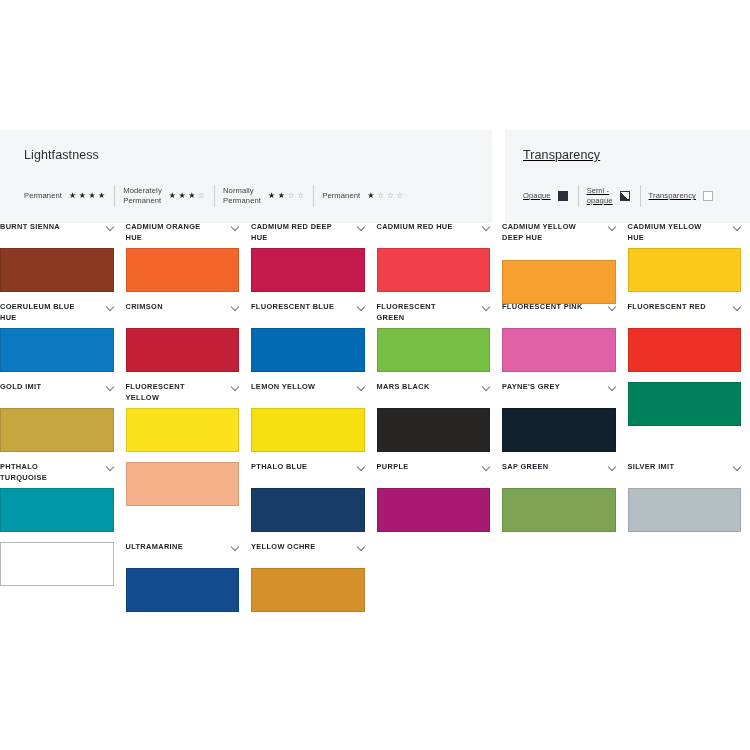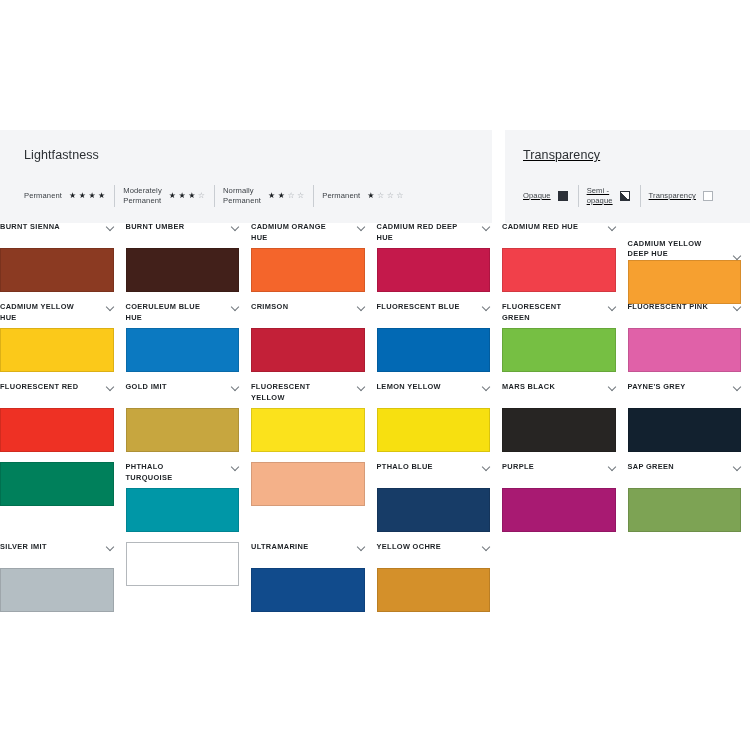--- a/index.html
+++ b/index.html
@@ -134,21 +134,21 @@
     border-bottom: 1px solid #6f757b;
     transform: rotate(45deg);
   }
   .swatch {
     width: 100%;
     height: 44px;
     border: 1px solid rgba(0,0,0,0.12);
   }
   .swatch.bordered { border: 1px solid #b4b8bc; }
 
-  .cell.tall .cell-head { height: 38px; align-items: flex-end; }
+  .cell.tall .cell-head { height: 38px; }
 </style>
 </head>
 <body>
 
 <div id="root">
 
   <div class="legends">
 
     <div class="legend-card lightfastness">
       <div class="legend-title">Lightfastness</div>
@@ -223,27 +223,20 @@
   <div class="grid" id="grid">
       <div class="cell col0">
         <div class="cell-head">
           <span class="cell-label">BURNT SIENNA</span>
           <span class="chev"></span>
         </div>
         <div class="swatch" style="background: rgb(139, 58, 34);"></div>
       </div>
       <div class="cell">
         <div class="cell-head">
-          <span class="cell-label">BURNT UMBER</span>
-          <span class="chev"></span>
-        </div>
-        <div class="swatch" style="background: rgb(66, 32, 26);"></div>
-      </div>
-      <div class="cell">
-        <div class="cell-head">
           <span class="cell-label">CADMIUM ORANGE HUE</span>
           <span class="chev"></span>
         </div>
         <div class="swatch" style="background: rgb(244, 101, 43);"></div>
       </div>
       <div class="cell">
         <div class="cell-head">
           <span class="cell-label">CADMIUM RED DEEP HUE</span>
           <span class="chev"></span>
         </div>

